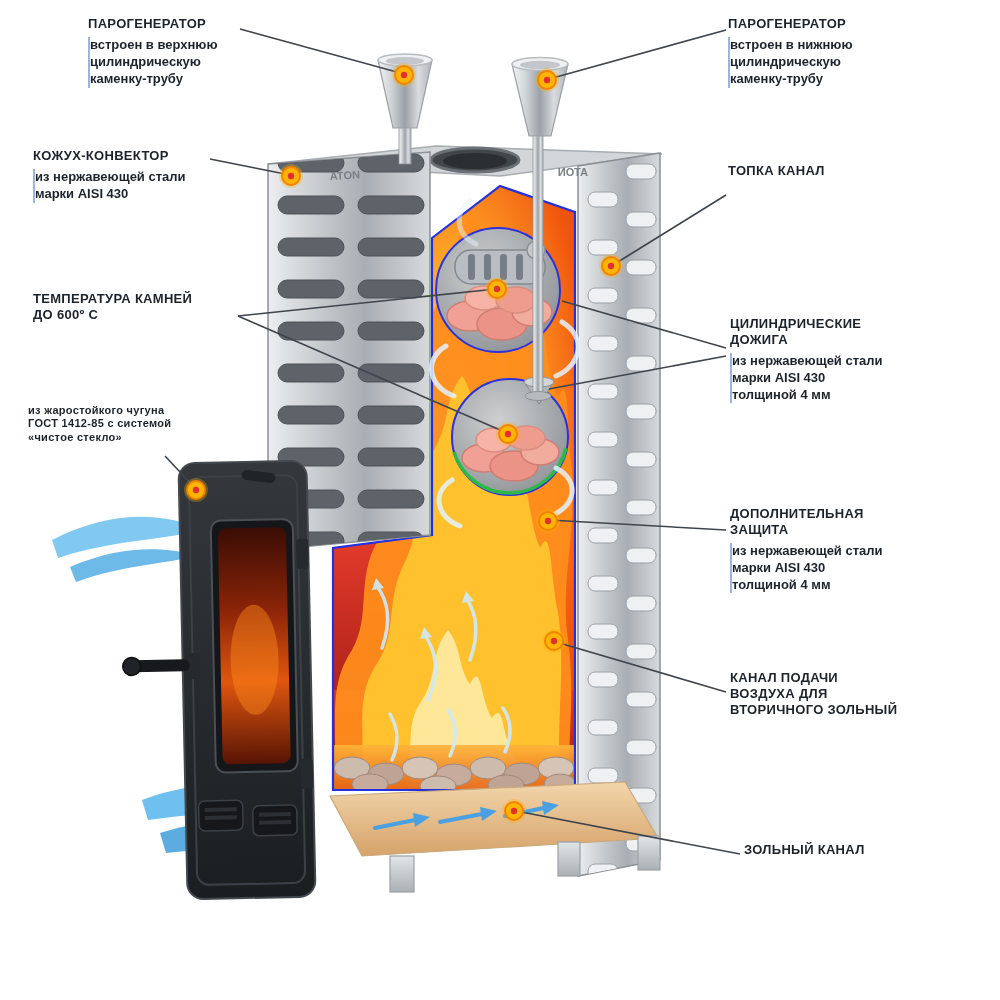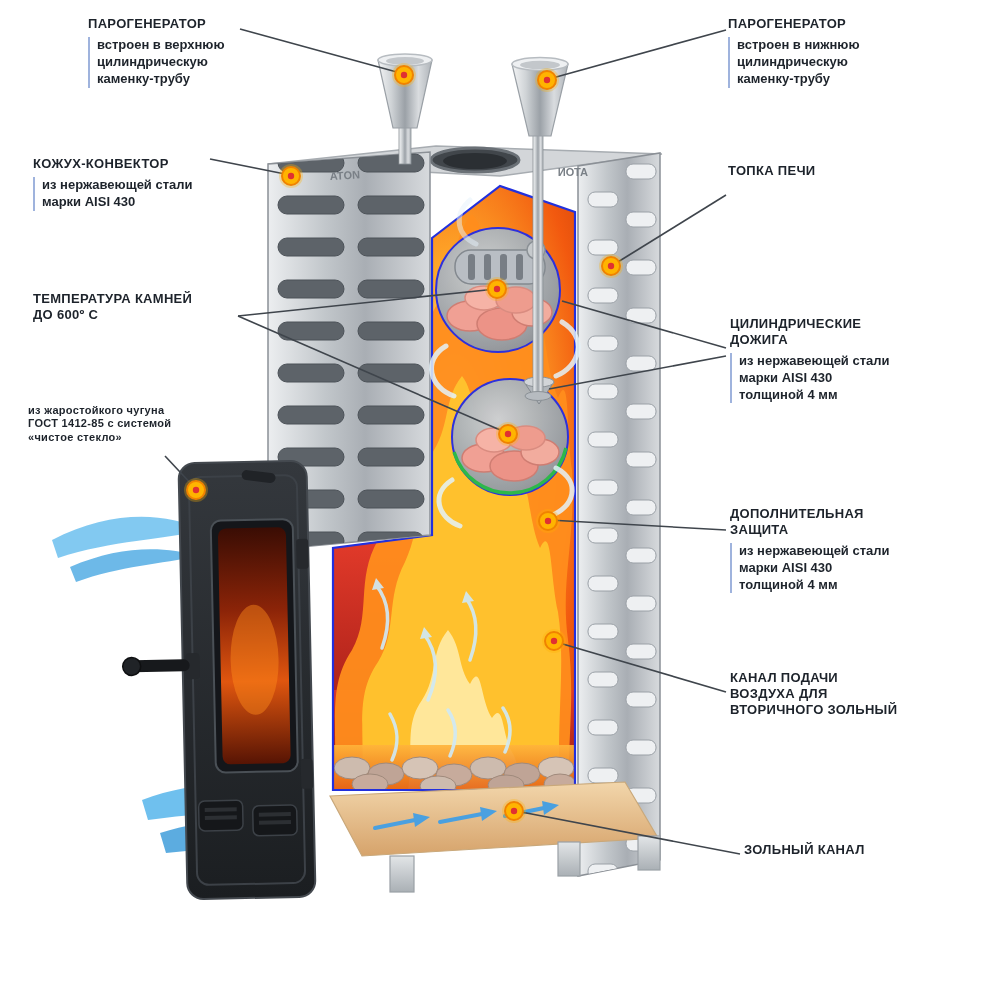--- a/index.html
+++ b/index.html
@@ -2,21 +2,21 @@
 <html><head>
 <meta charset="utf-8">
 <style>
   html,body{margin:0;padding:0;background:#ffffff;}
   .stage{position:relative;width:1000px;height:1000px;background:#ffffff;overflow:hidden;
          font-family:"Liberation Sans",sans-serif;}
   svg.illustration{position:absolute;left:0;top:0;}
   .callout{position:absolute;z-index:5;color:#1d232b;}
   .callout .title{font-weight:700;font-size:13px;line-height:1.22;letter-spacing:.3px;white-space:pre-line;}
   .callout .body{margin-top:5px;font-weight:700;font-size:13px;line-height:1.3;white-space:pre-line;
-                 border-left:2px solid #9fb3dd;padding-left:7px;color:#1d232b;}
+                 border-left:2px solid #9fb3dd;color:#1d232b;}
   .callout.plain .title{font-size:11px;}
 </style>
 </head>
 <body>
 
 <div class="stage">
 
   <svg class="illustration" width="1000" height="1000" viewBox="0 0 1000 1000">
     <defs>
       <linearGradient id="gSteelH" x1="0" y1="0" x2="1" y2="0">
@@ -320,21 +320,21 @@
     </g>
   </svg>
 
   <div class="callout" style="left:88px;top:16px;width:200px">
     <div class="title">ПАРОГЕНЕРАТОР</div>
     <div class="body">встроен в верхнюю
 цилиндрическую
 каменку-трубу</div>
   </div>
 
-  <div class="callout" style="left:33px;top:156px;width:220px">
+  <div class="callout" style="left:33px;top:148px;width:220px">
     <div class="title">КОЖУХ-КОНВЕКТОР</div>
     <div class="body">из нержавеющей стали
 марки AISI 430</div>
   </div>
 
   <div class="callout" style="left:33px;top:291px;width:230px">
     <div class="title">ТЕМПЕРАТУРА КАМНЕЙ
 ДО 600º С</div>
   </div>
 
@@ -345,21 +345,21 @@
   </div>
 
   <div class="callout" style="left:728px;top:16px;width:220px">
     <div class="title">ПАРОГЕНЕРАТОР</div>
     <div class="body">встроен в нижнюю
 цилиндрическую
 каменку-трубу</div>
   </div>
 
   <div class="callout" style="left:728px;top:163px;width:220px">
-    <div class="title">ТОПКА ПЕЧИ</div>
+    <div class="title">ТОПКА КАНАЛ</div>
   </div>
 
   <div class="callout" style="left:730px;top:316px;width:220px">
     <div class="title">ЦИЛИНДРИЧЕСКИЕ
 ДОЖИГА</div>
     <div class="body">из нержавеющей стали
 марки AISI 430
 толщиной 4 мм</div>
   </div>
 

